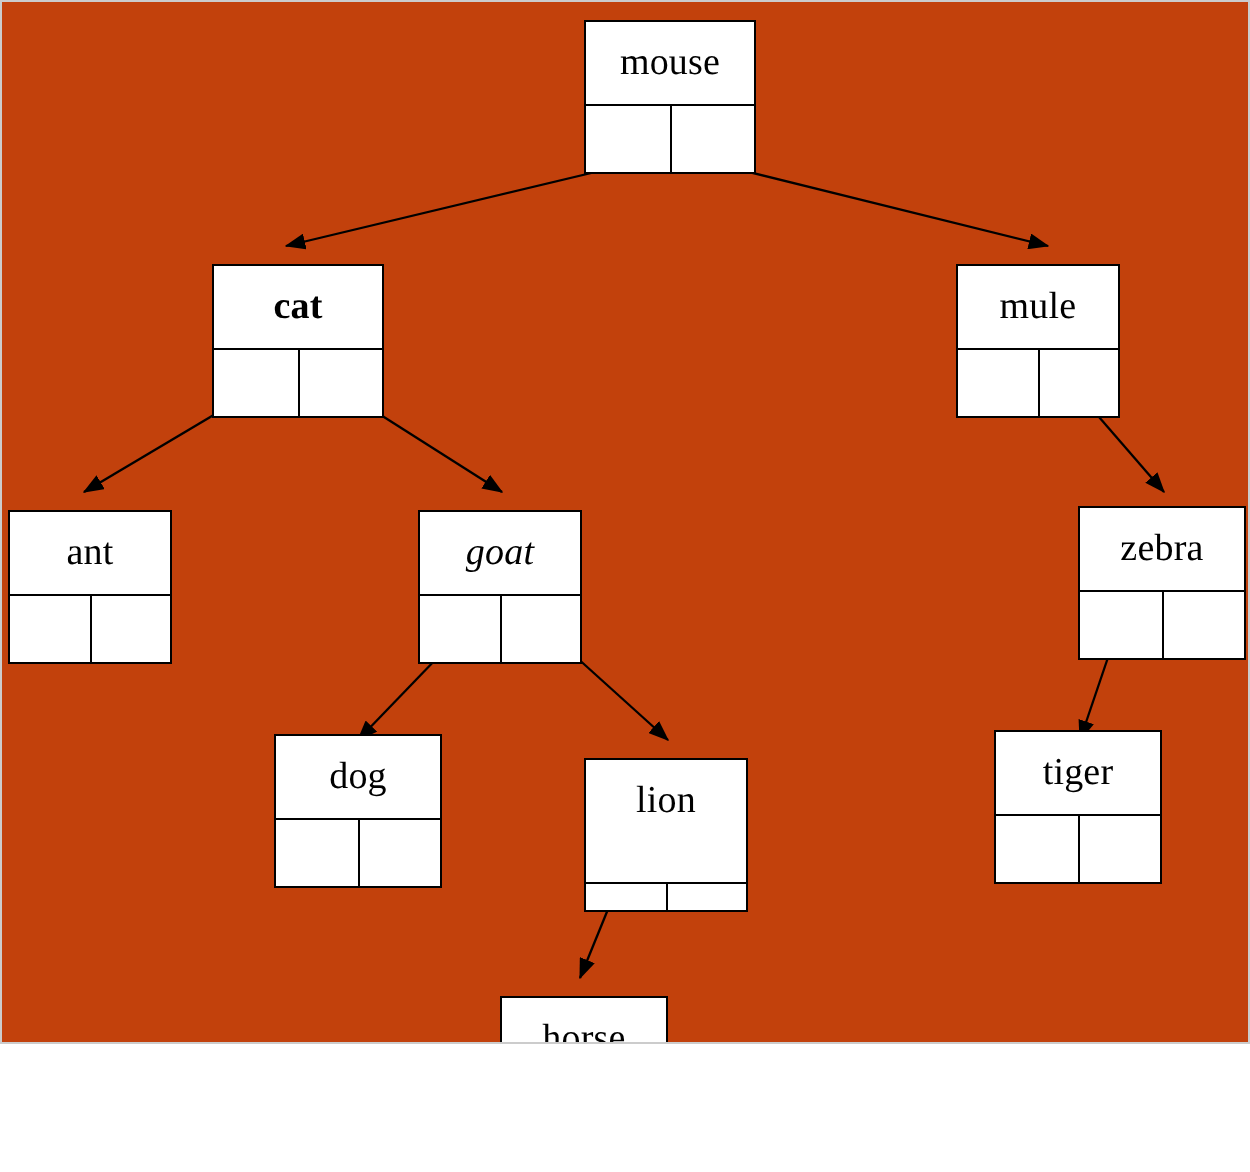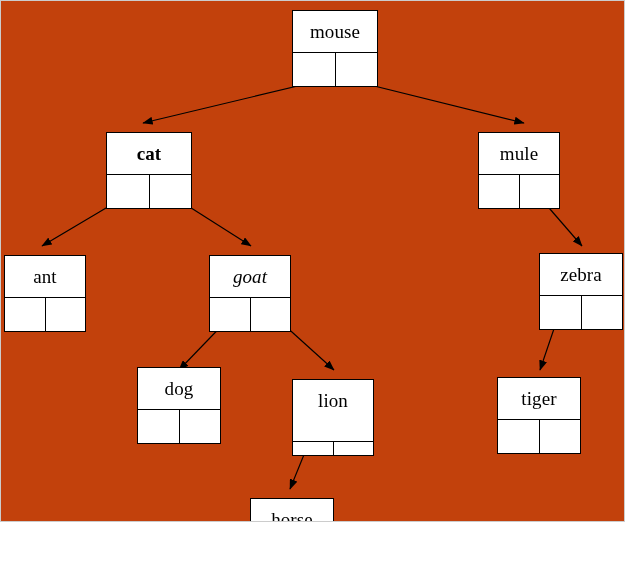--- a/index.html
+++ b/index.html
@@ -132,21 +132,21 @@
           <div class="cell right"></div>
         </div>
       </div>
       <div class="node" style="left: 291px; top: 378px; width: 82px; height: 77px; gap: 20px;">
         <div class="node-label">lion</div>
         <div class="node-cells">
           <div class="cell left"></div>
           <div class="cell right"></div>
         </div>
       </div>
-      <div class="node" style="left: 496px; top: 376px; width: 84px; height: 77px;">
+      <div class="node" style="left: 496px; top: 364px; width: 84px; height: 77px;">
         <div class="node-label">tiger</div>
         <div class="node-cells">
           <div class="cell left"></div>
           <div class="cell right"></div>
         </div>
       </div>
       <div class="node" style="left: 249px; top: 497px; width: 84px; height: 77px; justify-content: space-between;">
         <div class="node-label">horse</div>
         <div class="node-cells">
           <div class="cell left"></div>

